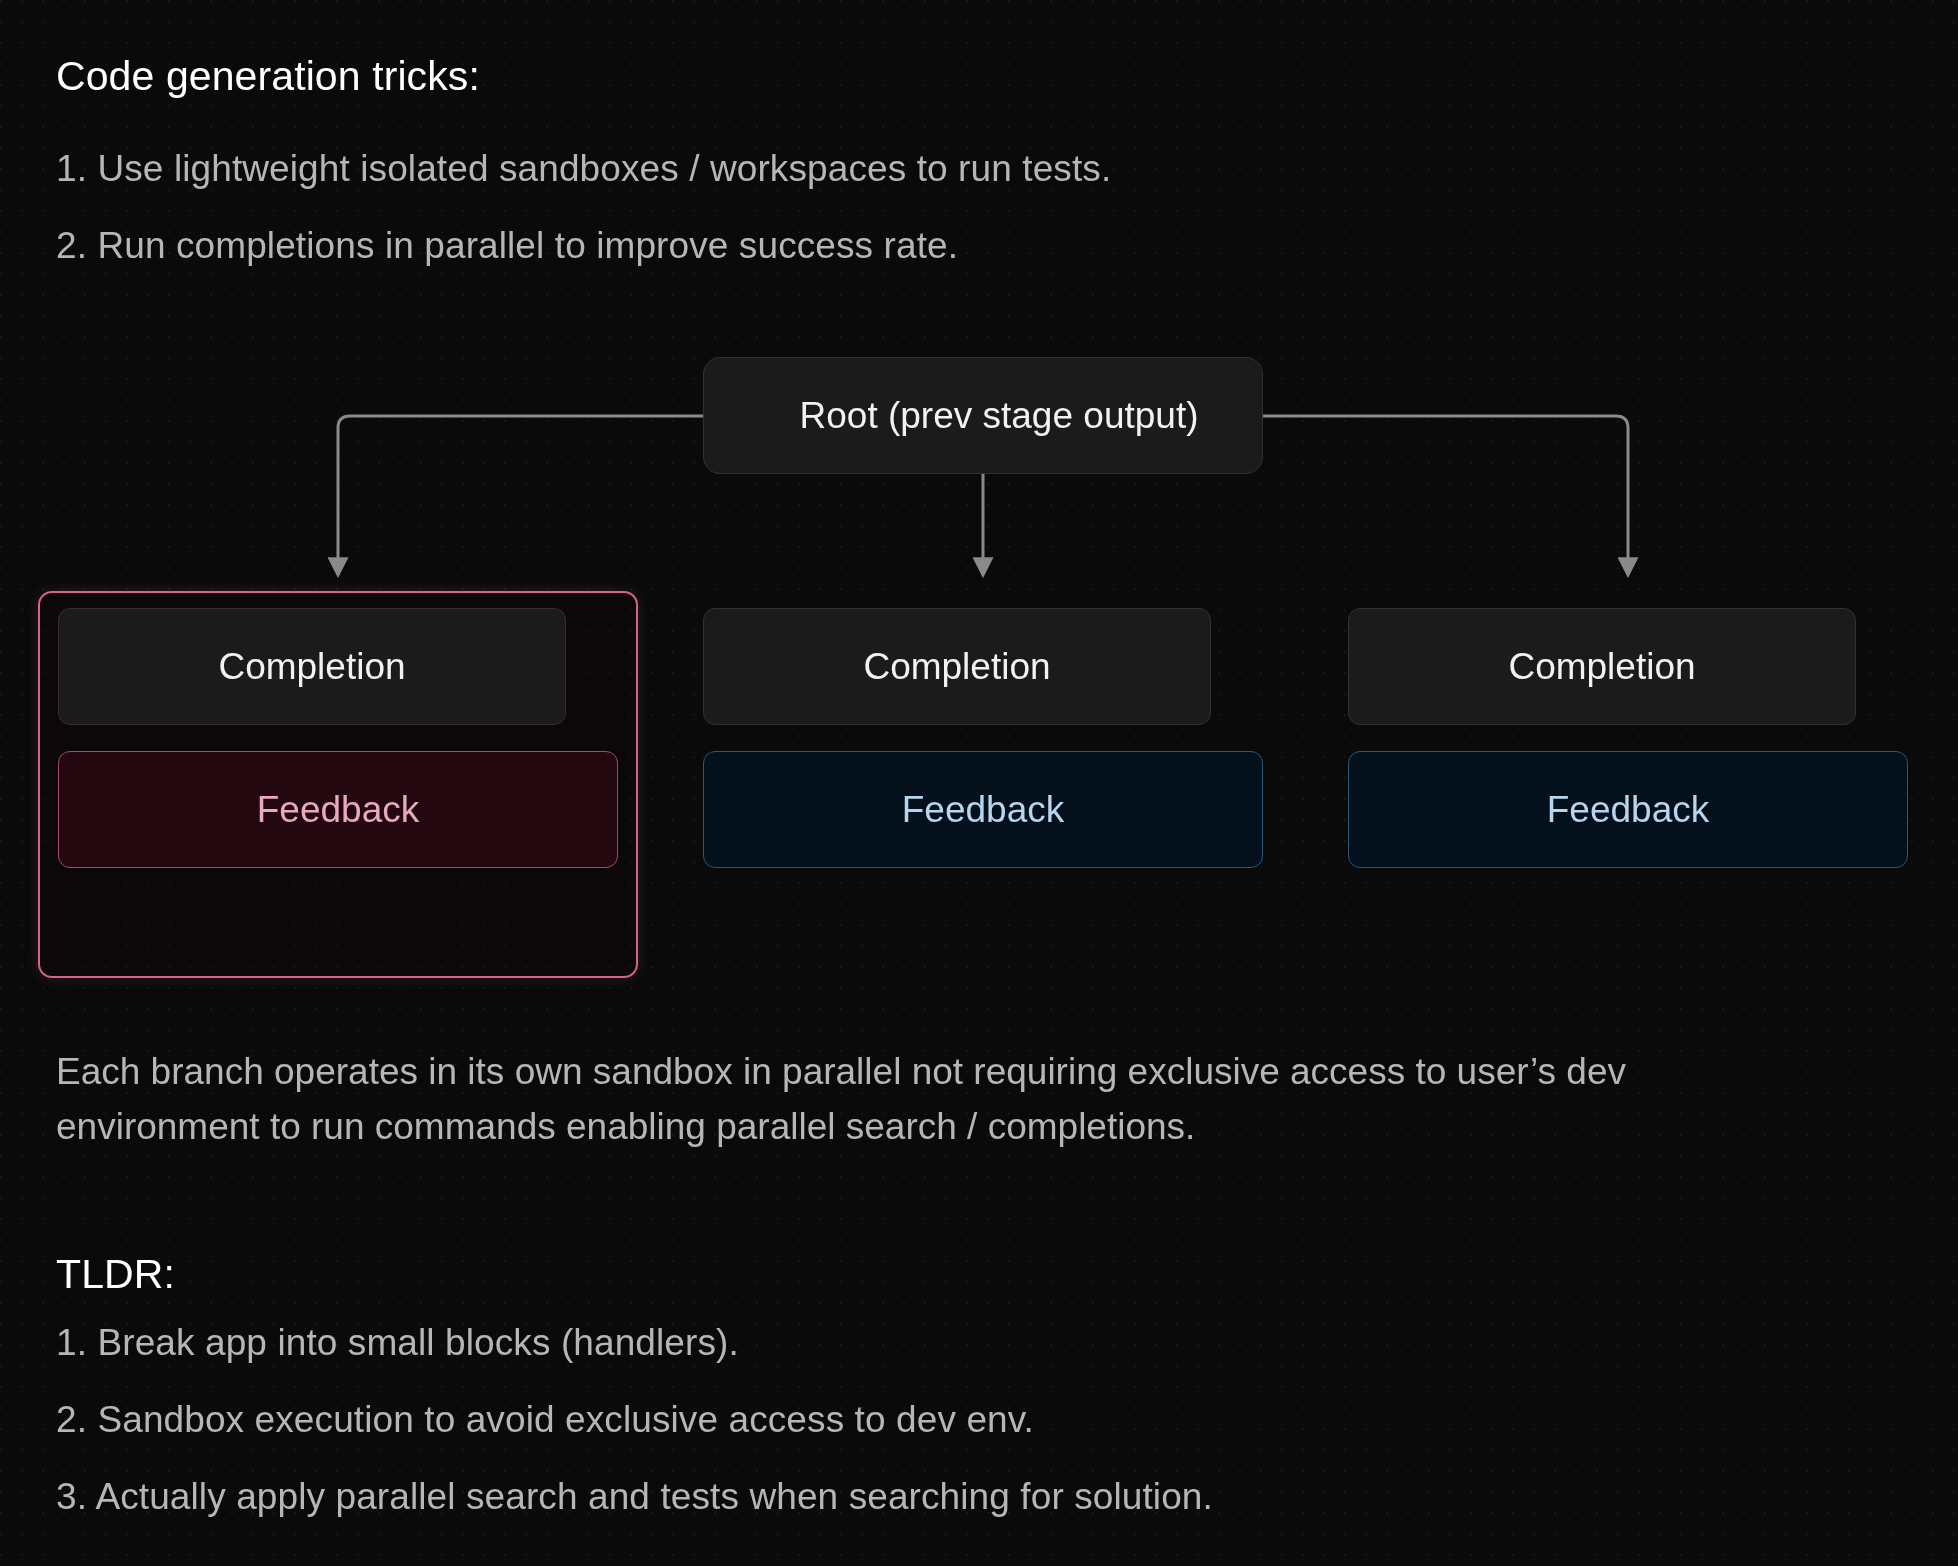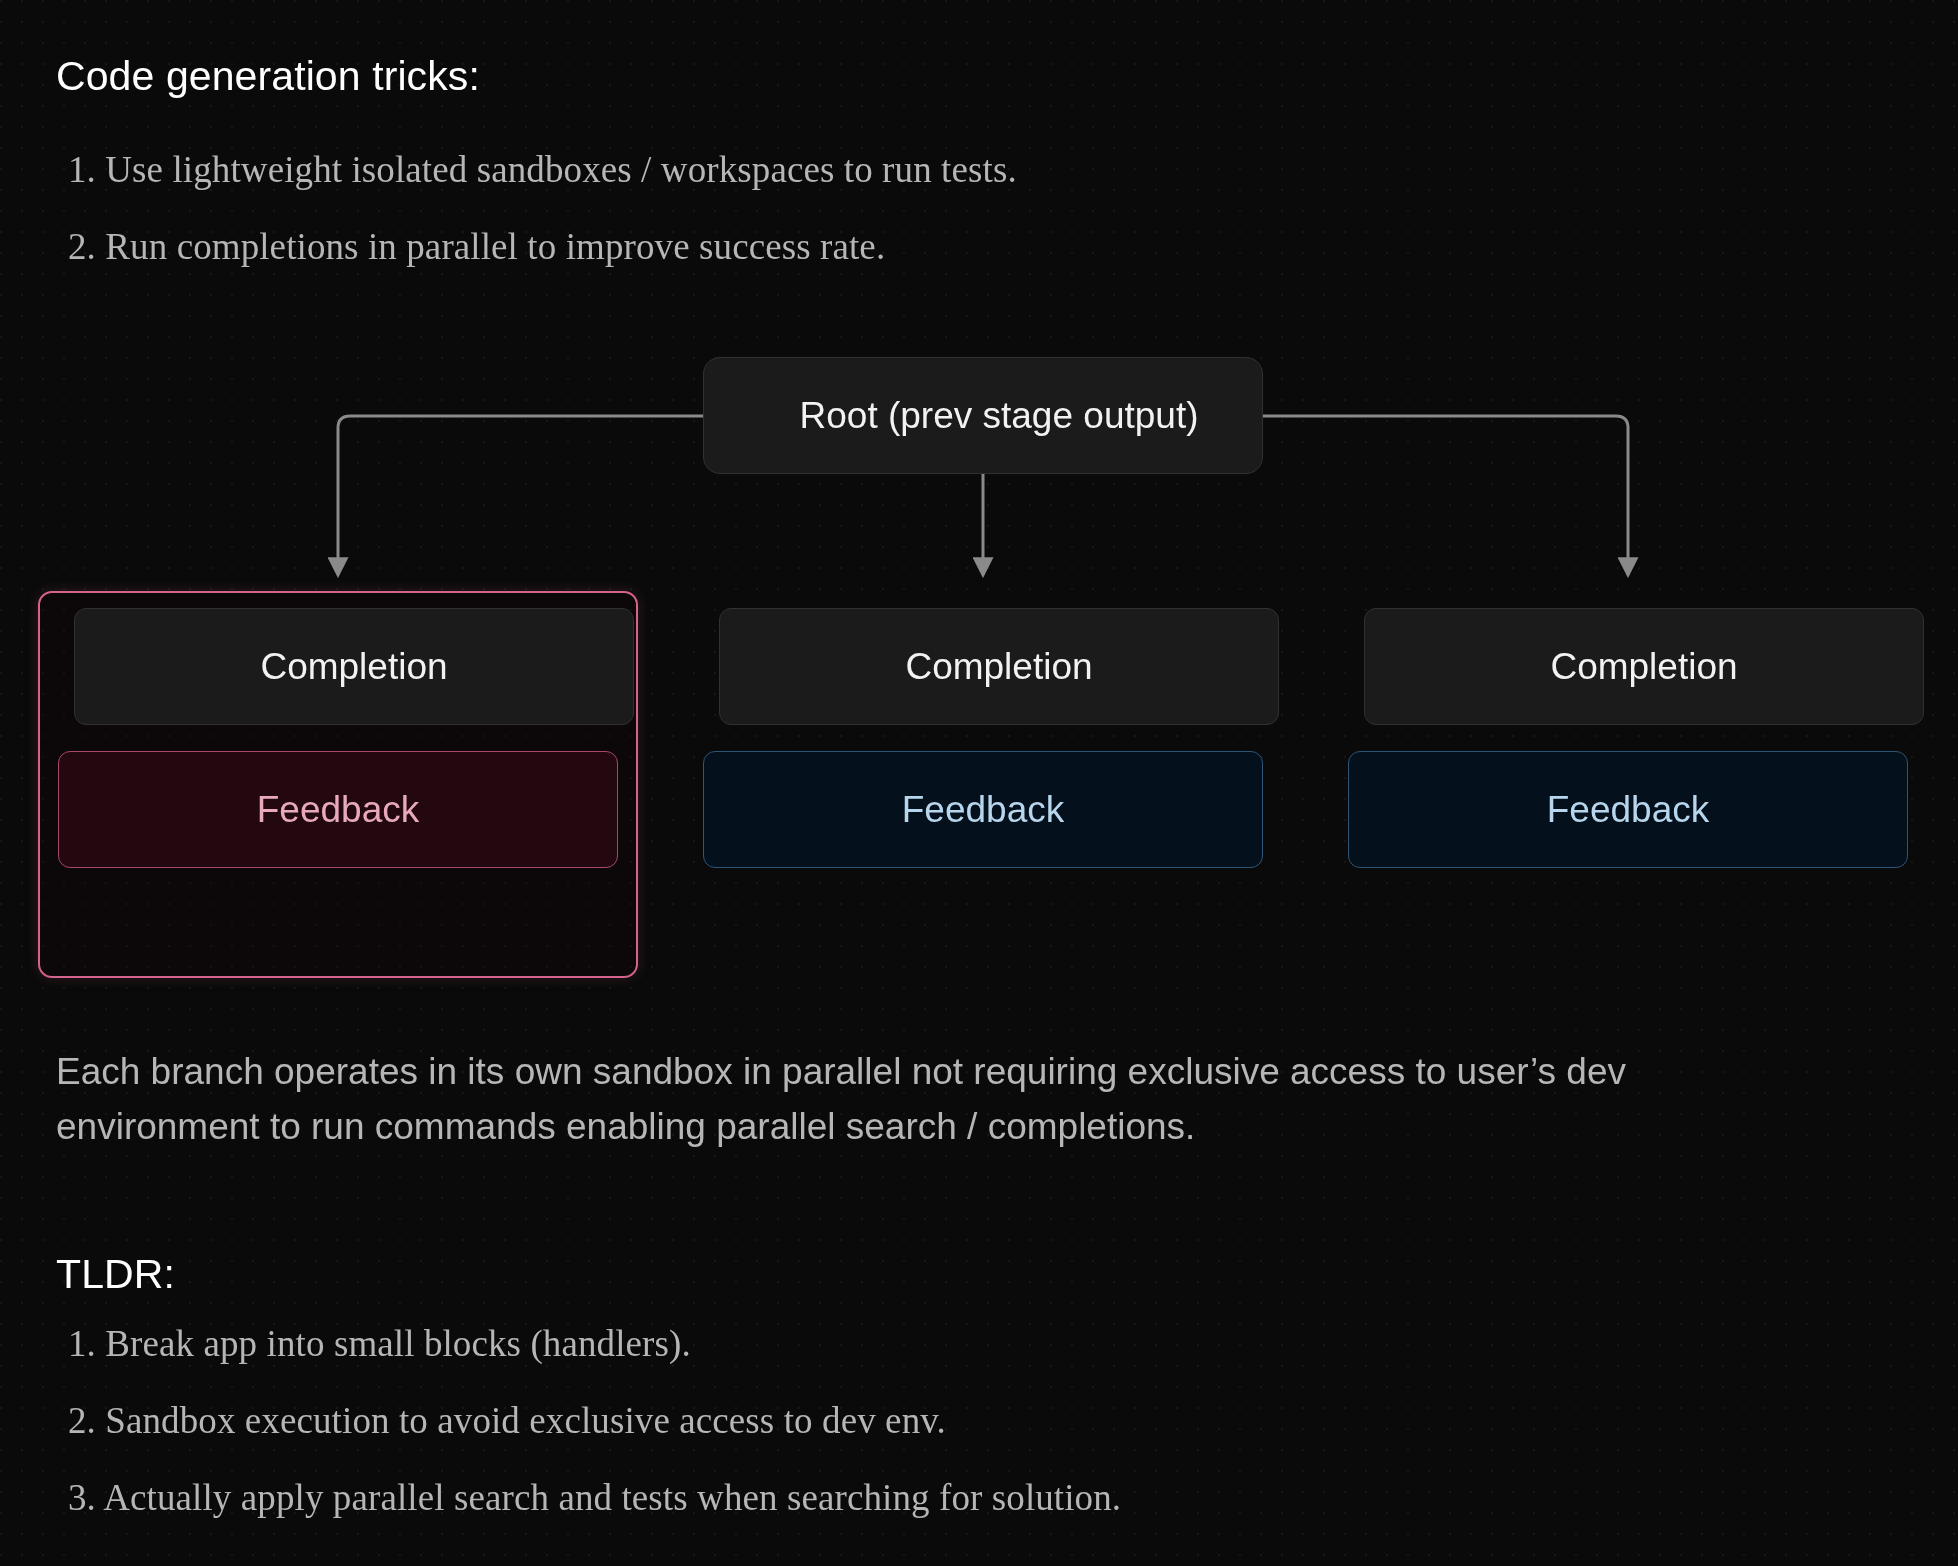--- a/index.html
+++ b/index.html
@@ -27,27 +27,26 @@
     left: 56px;
     color: #ffffff;
     font-size: 41px;
     font-weight: 400;
     letter-spacing: 0.1px;
     white-space: nowrap;
   }
 
   .body-line {
     position: absolute;
-    left: 68px;
+    left: 56px;
     color: #b6b6b6;
     font-size: 37px;
     font-weight: 400;
     letter-spacing: 0.1px;
     white-space: nowrap;
-    font-family: Liberation Serif, serif;
   }
 
   .para {
     position: absolute;
     left: 56px;
     width: 1620px;
     color: #b6b6b6;
     font-size: 37px;
     line-height: 55px;
     font-weight: 400;
@@ -104,32 +103,31 @@
     position: absolute;
     top: 608px;
     width: 560px;
   }
   .branch-1 { left: 58px; }
   .branch-2 { left: 703px; }
   .branch-3 { left: 1348px; }
 
   .node-completion {
     position: relative;
-    width: 560px;
+    width: 508px;
     height: 117px;
     box-sizing: border-box;
     display: flex;
     align-items: center;
     justify-content: center;
     border-radius: 12px;
     background: #1b1b1b;
     border: 1px solid #313131;
     color: #f2f2f2;
     font-size: 37px;
-    margin-left: 16px;
   }
 
   .node-feedback {
     position: relative;
     margin-top: 26px;
     width: 560px;
     height: 117px;
     box-sizing: border-box;
     display: flex;
     align-items: center;

